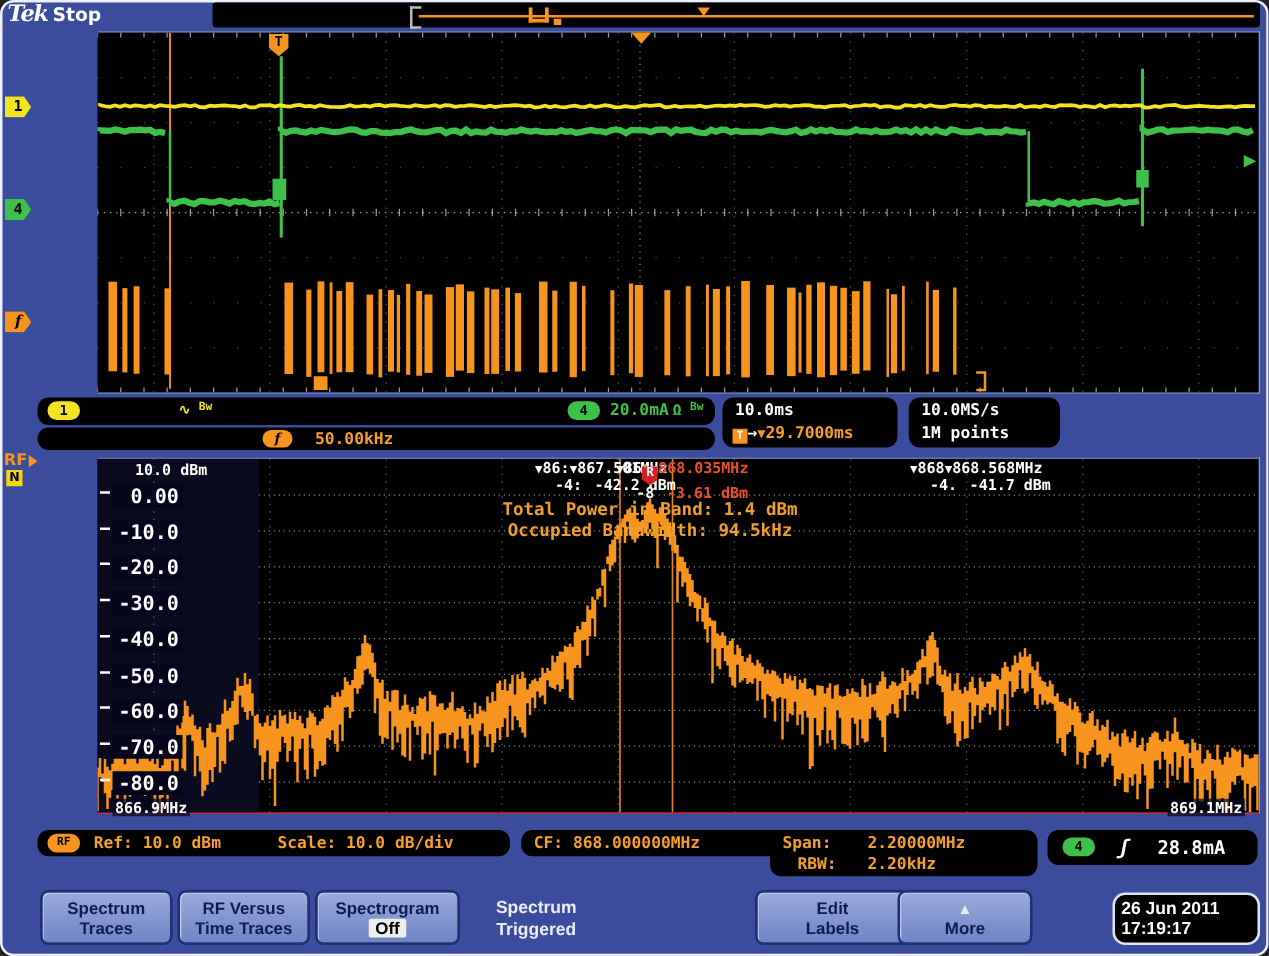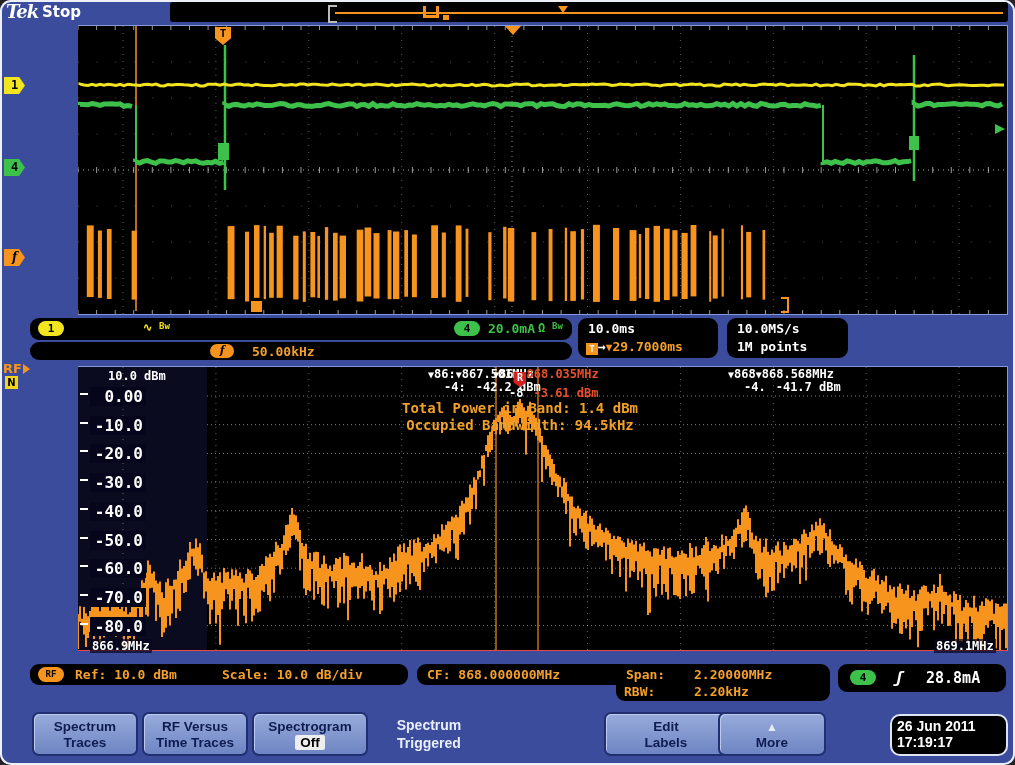--- a/index.html
+++ b/index.html
@@ -297,21 +297,21 @@
     <span class="oval" style="left:8px;top:3px;background:#f7941d;font-size:9px;">RF</span>
     <span class="rd orange" style="left:45px;top:3px;">Ref: 10.0 dBm</span>
     <span class="rd orange" style="left:192px;top:3px;">Scale: 10.0 dB/div</span>
   </div>
   <div class="box" style="left:417px;top:664px;width:192px;height:21px;padding-left:24px;">
     <span class="rd orange" style="left:10px;top:3px;">CF: 868.000000MHz</span>
   </div>
   <div class="box" style="left:616px;top:664px;width:214px;height:37px;">
     <span class="rd orange" style="left:10px;top:3px;">Span:</span>
     <span class="rd orange" style="left:78px;top:3px;">2.20000MHz</span>
-    <span class="rd orange" style="left:8px;top:20px;">RBW:</span>
+    <span class="rd orange" style="left:22px;top:20px;">RBW:</span>
     <span class="rd orange" style="left:78px;top:20px;">2.20kHz</span>
   </div>
   <div class="box" style="left:838px;top:664px;width:168px;height:28px;">
     <span class="oval" style="left:12px;top:6px;background:#3ec14a;">4</span>
     <span class="rd white" style="left:56px;top:4px;font-size:16px;font-style:italic;">ʃ</span>
     <span class="rd white" style="left:88px;top:5px;font-size:15px;">28.8mA</span>
   </div>
 
   <div class="btn" style="left:32px;width:106px;">
     <div>Spectrum</div>

